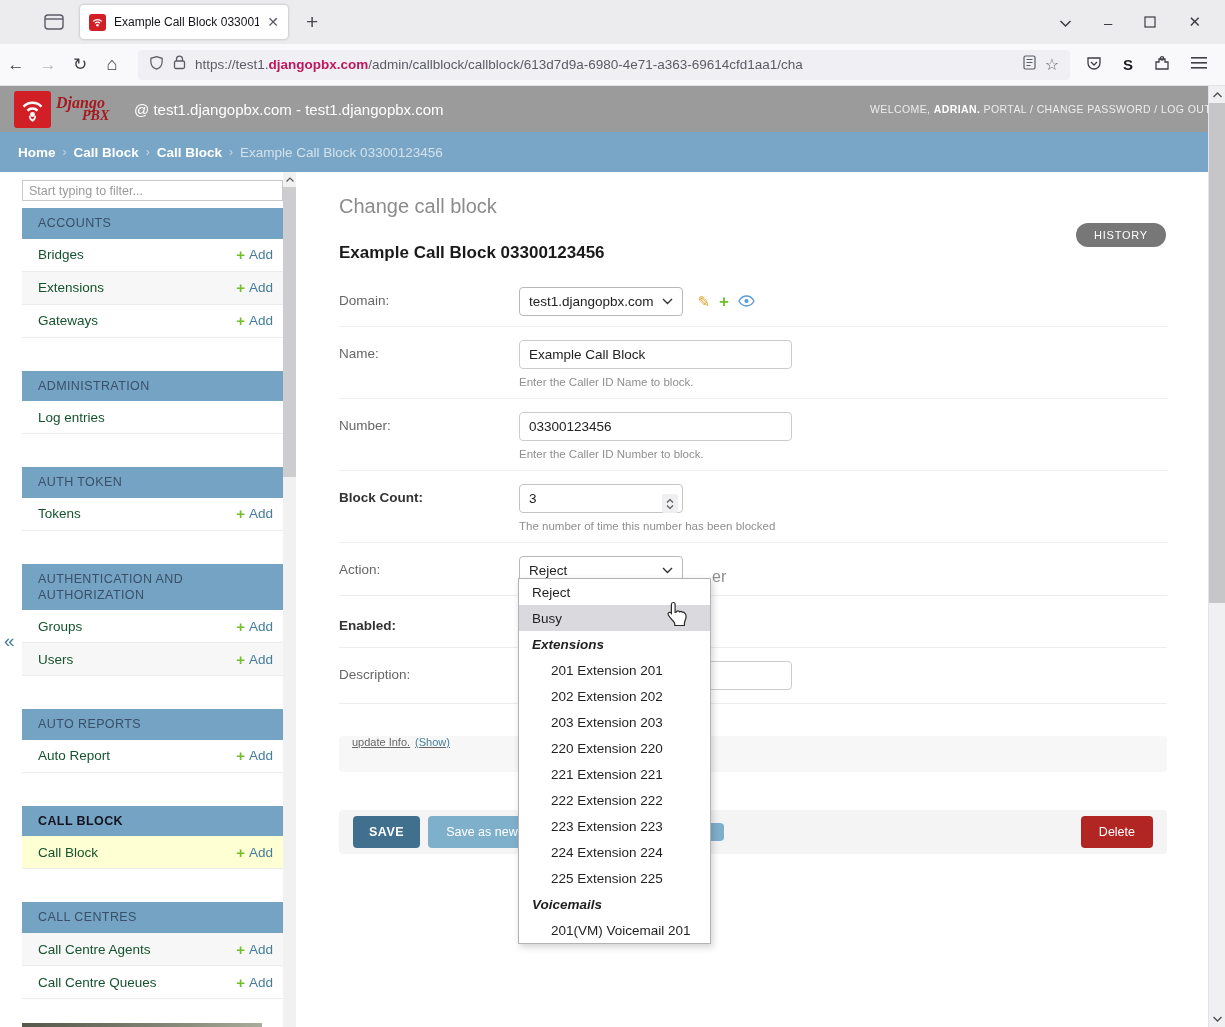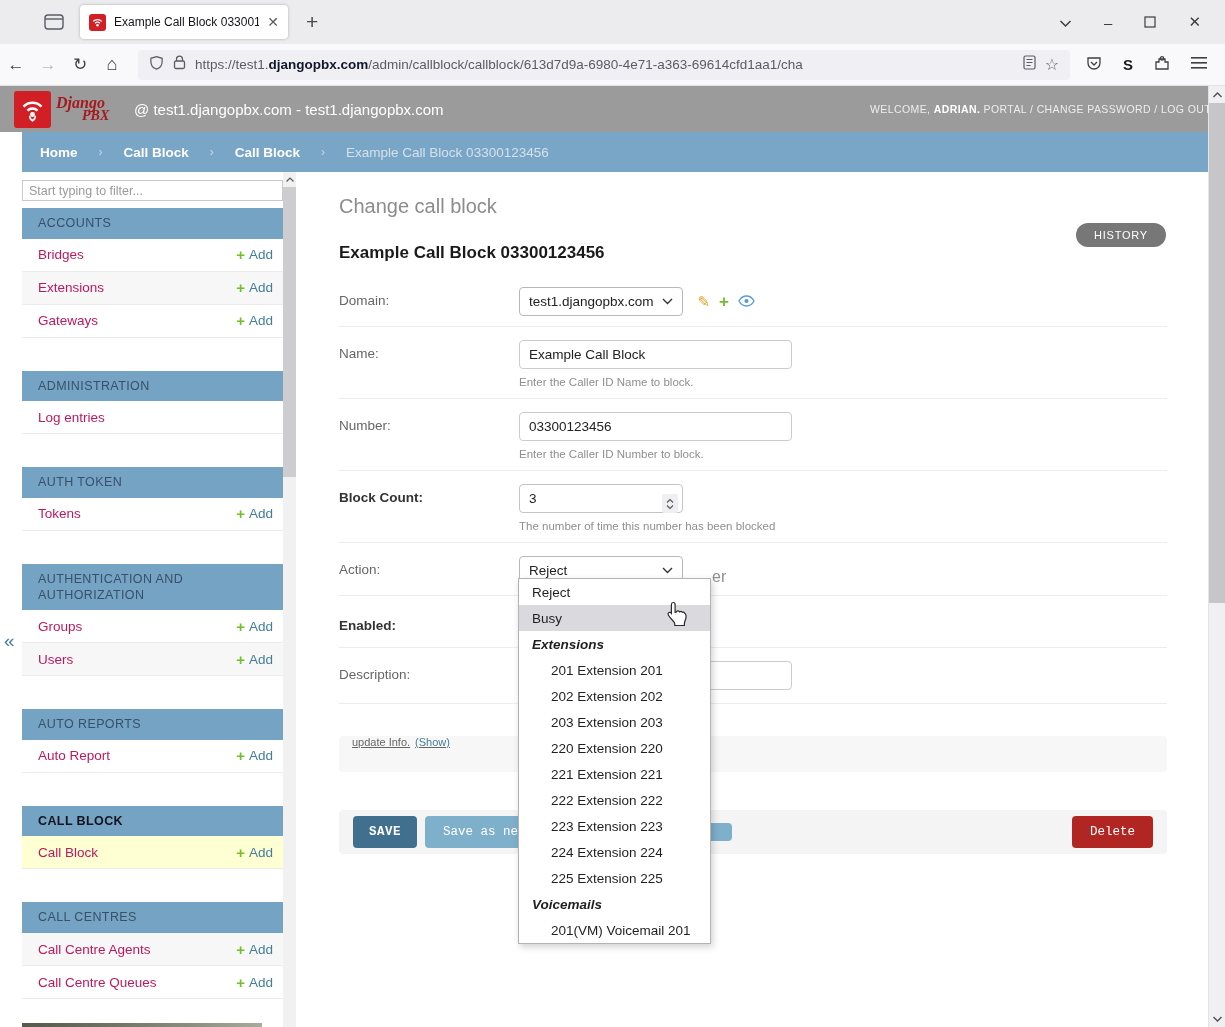--- a/index.html
+++ b/index.html
@@ -17,53 +17,53 @@
 .tab-close{color:#5b5b66;font-size:14px;line-height:1;}
 .newtab{font-size:21px;color:#4a4a50;margin-left:18px;font-weight:400;}
 .winctrls{margin-left:auto;display:flex;align-items:center;gap:32px;padding-right:24px;color:#3c3c43;}
 .winctrls span{font-size:15px;}
 .toolbar{height:42px;background:#f9f9fb;display:flex;align-items:center;border-bottom:1px solid #e2e2e5;}
 .navbtn{width:32px;text-align:center;font-size:17px;color:#3f3f44;}
 .navbtn.fwd{color:#b8b8bf;}
 .navbtn.home{font-size:18px;}
 .urlfield{flex:1;height:30px;background:#f0f0f4;border-radius:4px;margin:0 10px;display:flex;align-items:center;padding:0 11px;gap:9px;}
 .url{font-size:13.5px;color:#5b5b66;white-space:nowrap;overflow:hidden;flex:1;}
-.url b{color:#0f172a;}
+.url b{color:#be185d;}
 .star{font-size:16px;color:#5b5b66;line-height:1;}
 .toolright{display:flex;gap:21px;padding:0 18px 0 6px;align-items:center;}
 .sbadge{font-weight:700;font-size:15px;color:#1a1a1e;}
 
 
 .pbxheader{height:46px;background:#9b9b9b;display:flex;align-items:center;padding:0 14px;}
 .logo-box{width:37px;height:37px;background:#d21f26;border-radius:3px;display:flex;align-items:center;justify-content:center;flex:none;}
 .logo-text{margin-left:5px;color:#a5191f;font-family:"Liberation Serif",serif;font-style:italic;font-weight:700;font-size:16px;line-height:.9;width:62px;}
 .logo-text .l2{display:block;margin-left:26px;font-size:14px;}
 .site-label{color:#fff;font-size:15px;margin-left:16px;}
 .welcome{margin-left:auto;color:#ededed;font-size:10.5px;letter-spacing:.4px;}
 .welcome b{color:#fff;}
 .welcome a{color:#ededed;text-decoration:none;}
 
 
-.breadcrumb{height:40px;background:#79a6c6;display:flex;align-items:center;padding:0 18px;font-size:13.5px;gap:21px;margin-left:22px;}
+.breadcrumb{height:40px;background:#79a6c6;display:flex;align-items:center;padding:0 18px;font-size:13.5px;gap:7px;}
 .breadcrumb .crumb{color:#fff;font-weight:700;}
 .crumb-sep{color:#cadaE6;font-size:12px;color:#c6d7e4;}
 .crumb-cur{color:#d4e1eb;}
 
 
 .content{position:relative;height:709px;background:#fff;}
 .sidebar{position:absolute;left:22px;top:8px;width:261px;}
 .sb-filter{width:100%;height:21px;border:1px solid #c9c9c9;padding:0 6px;font-size:12.5px;color:#555;font-family:"Liberation Sans",sans-serif;}
 .sb-filter::placeholder{color:#9a9a9a;}
 .sb-caption{background:#74a3c4;color:#3a5068;font-size:12.5px;padding:8px 0 7px 16px;letter-spacing:.4px;margin-top:0;line-height:1.25;}
 .sb-caption.first{margin-top:7px;}
 .sb-caption.active{color:#14141f;font-weight:700;}
 .srow{height:33px;display:flex;align-items:center;padding:0 10px 0 16px;border-bottom:1px solid #ececec;font-size:13.5px;background:#fff;}
 .srow.alt{background:#f7f7f7;}
 .srow.active{background:#ffffd4;}
-.mlink{color:#be185d;text-decoration:none;}
+.mlink{color:#14532d;text-decoration:none;}
 .addlink{margin-left:auto;color:#447e9b;display:flex;gap:4px;align-items:center;text-decoration:none;font-size:13.5px;}
 .plus{color:#70bf2b;font-weight:700;font-size:15px;line-height:1;}
 .sb-spacer{height:33px;background:#fff;}
 .collapse{position:absolute;left:4px;top:458px;color:#447e9b;font-size:19px;}
 .clipped-strip{position:absolute;left:22px;top:851px;width:240px;height:4px;background:linear-gradient(90deg,#55584a,#6f7262 35%,#8b8e7d 70%,#a9ac9b);}
 
 
 .sbscroll{position:absolute;left:283px;top:0;width:13px;height:855px;background:#f1f1f2;}
 .sbscroll .arr{height:15px;display:flex;align-items:center;justify-content:center;}
 .sbscroll .thumb{position:absolute;left:0;top:15px;width:13px;height:290px;background:#cdcdd0;}
@@ -93,21 +93,21 @@
 .tinput.num{width:164px;border-color:#c4c4c4;}
 .spin{position:absolute;right:5px;top:5px;width:16px;height:19px;background:#efeff1;border-radius:2px;display:flex;align-items:center;justify-content:center;}
 .selectbox{width:164px;height:29px;border:1px solid #b8b8b8;border-radius:4px;display:inline-flex;align-items:center;padding:0 9px;font-size:13.5px;color:#222;background:#fff;justify-content:space-between;vertical-align:middle;}
 .ctl-icons{display:inline-flex;align-items:center;gap:9px;margin-left:10px;vertical-align:middle;}
 .pencil{color:#dba425;font-size:15px;}
 .plus-big{color:#70bf2b;font-weight:700;font-size:17px;line-height:1;}
 .help{font-size:11.5px;color:#8f8f8f;margin-top:7px;}
 .updatebar{margin-top:32px;background:#f7f7f7;border-radius:4px;height:36px;display:flex;align-items:flex-start;padding:0 13px;font-size:11px;color:#666;text-decoration:underline;}
 .updatebar a{color:#447e9b;margin-left:5px;text-decoration:none;}
 .btnbar{margin-top:38px;background:#f4f4f4;border-radius:4px;height:44px;display:flex;align-items:center;padding:0 14px;gap:8px;}
-.btn{border-radius:4px;color:#fff;font-size:12.5px;padding:9px 16px;border:none;font-family:Liberation Mono, monospace;}
+.btn{border-radius:4px;color:#fff;font-size:12.5px;padding:9px 16px;border:none;font-family:Liberation Sans, sans-serif;}
 .btn.save{background:#41708f;font-weight:700;letter-spacing:.5px;}
 .btn.saveas{background:#7fb0cb;padding:9px 18px;}
 .btn.ghost{background:#7fb0cb;width:180px;color:transparent;}
 .btn.delete{margin-left:auto;background:#b12622;padding:9px 18px;}
 
 
 .dropdown{position:absolute;left:518px;top:578px;width:193px;background:#fff;border:1px solid #b3b3b6;box-shadow:2px 3px 7px rgba(0,0,0,.18);z-index:40;}
 .opt{height:26px;display:flex;align-items:center;padding-left:13px;font-size:13.5px;color:#1f1f1f;}
 .opt.hl{background:#d9d9de;}
 .opt.group{font-weight:700;font-style:italic;}

